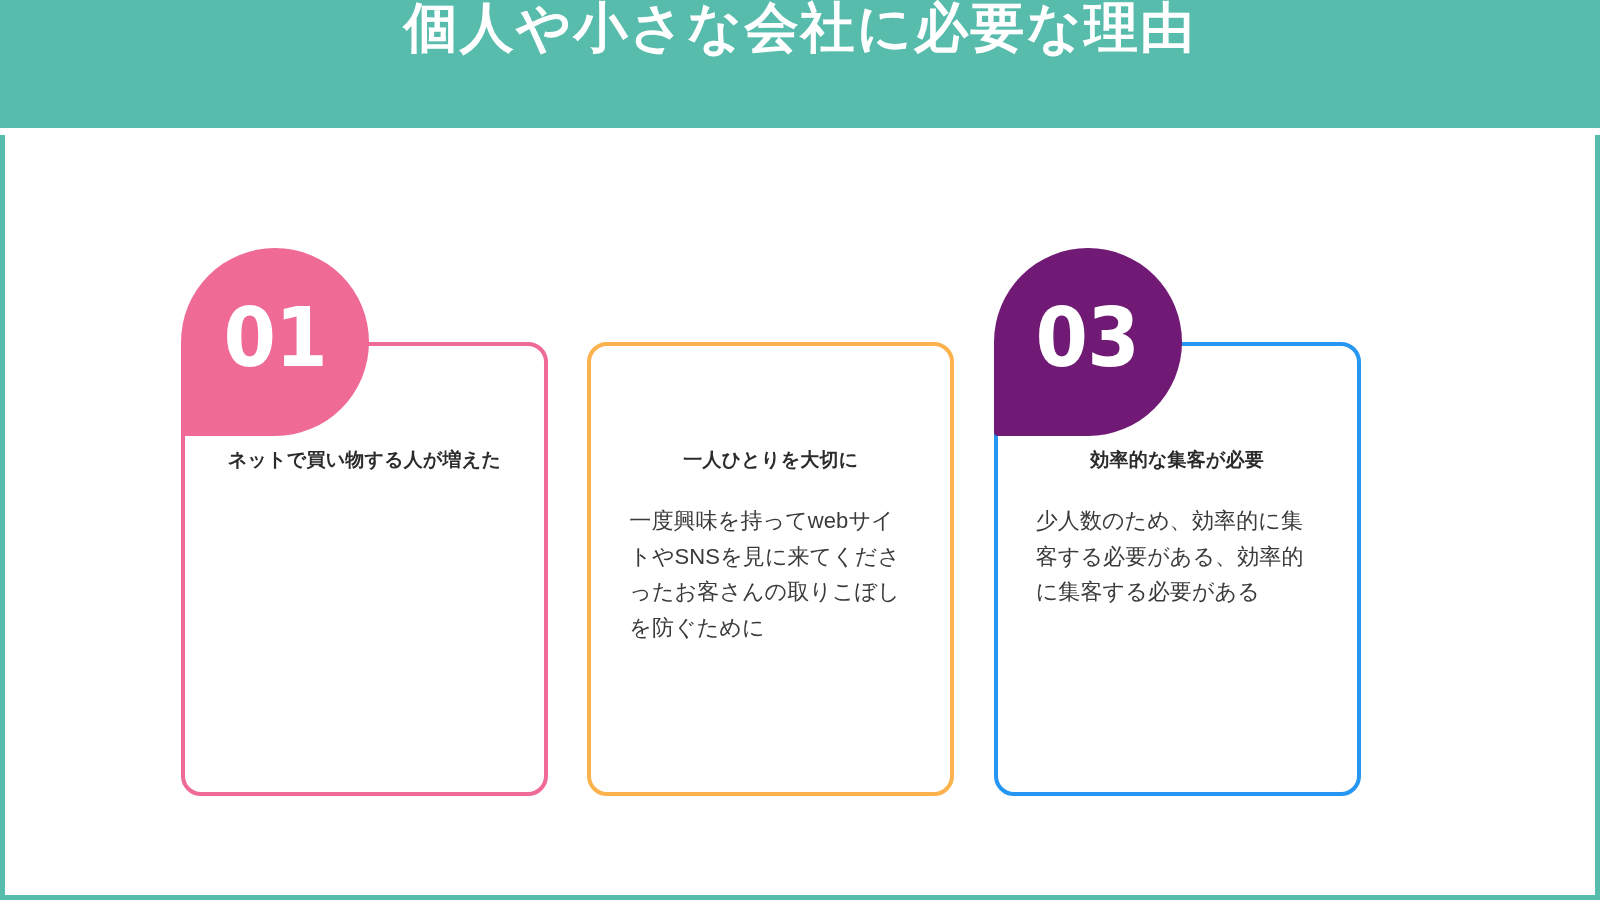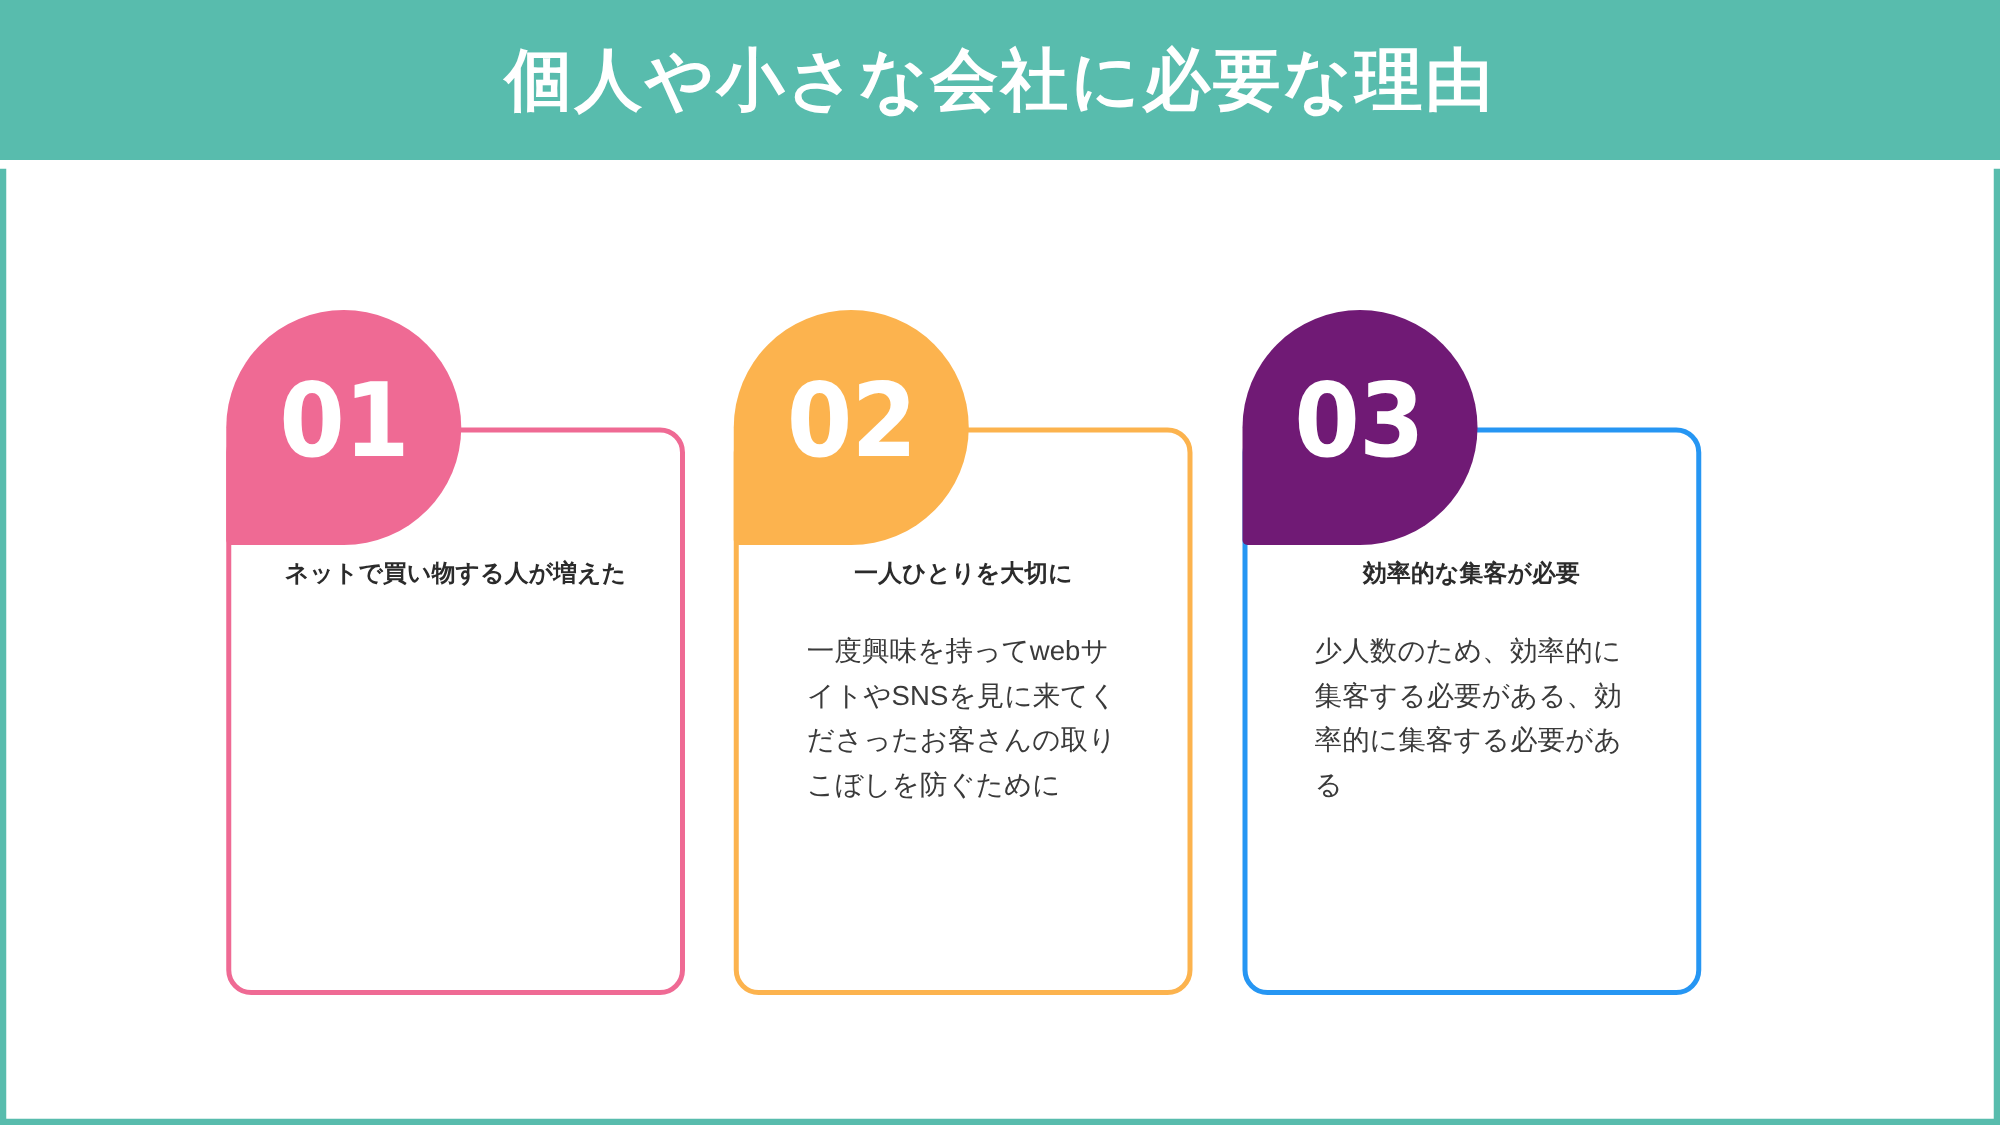--- a/index.html
+++ b/index.html
@@ -25,21 +25,20 @@
 
   
   .header-banner {
     position: absolute;
     left: 0;
     top: 0;
     width: 1600px;
     height: 128px;
     background: #58BCAD;
     display: flex;
-    align-items: center;
     justify-content: center;
   }
   .header-title {
     color: #ffffff;
     font-size: 54px;
     font-weight: bold;
     letter-spacing: 0.04em;
     line-height: 1;
     white-space: nowrap;
     text-align: center;
@@ -130,21 +129,21 @@
     text-align: center;
     margin: 0 0 30px 0;
     letter-spacing: 0.01em;
   }
 
   .card-body {
     font-size: 22px;
     color: #3a3a3a;
     line-height: 1.62;
     text-align: left;
-    margin: 16px;
+    margin: 0;
     padding: 0 10px;
     letter-spacing: 0.005em;
   }
 
   
   .card-1 .card-box { border-color: #EF6A94; }
   .card-1 .card-badge { background: #EF6A94; }
   .card-2 .card-box { border-color: #FCB34E; }
   .card-2 .card-badge { background: #FCB34E; }
   .card-3 .card-box { border-color: #2696F3; }
@@ -168,23 +167,20 @@
       <div class="card-badge">
         <span class="badge-number">01</span>
       </div>
       <div class="card-content">
         <h2 class="card-title">ネットで買い物する人が増えた</h2>
       </div>
     </div>
 
     <div class="card card-2">
       <div class="card-box"></div>
-      <div class="card-badge">
-        <span class="badge-number">02</span>
-      </div>
       <div class="card-content">
         <h2 class="card-title">一人ひとりを大切に</h2>
         <p class="card-body">一度興味を持ってwebサイトやSNSを見に来てくださったお客さんの取りこぼしを防ぐために</p>
       </div>
     </div>
 
     <div class="card card-3">
       <div class="card-box"></div>
       <div class="card-badge">
         <span class="badge-number">03</span>

